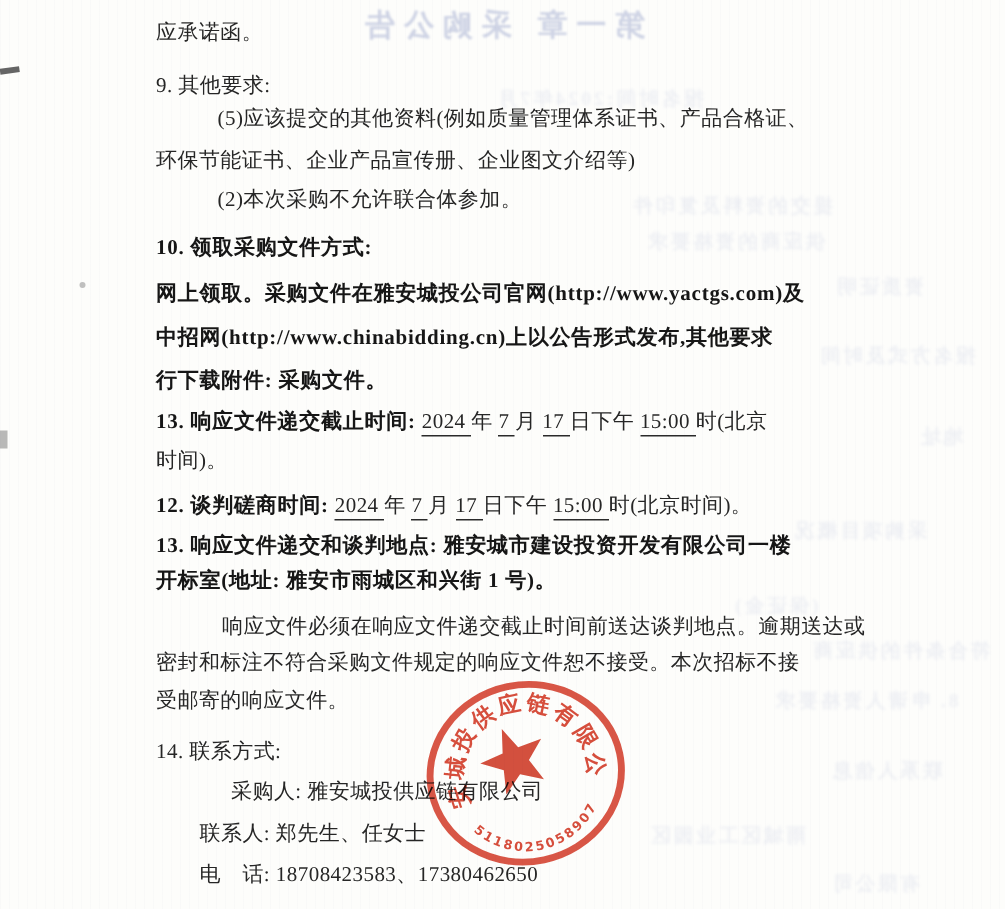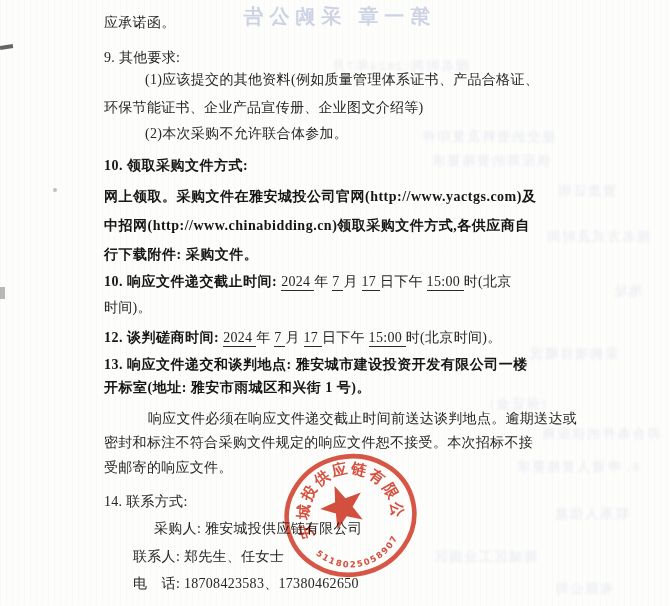--- a/index.html
+++ b/index.html
@@ -66,30 +66,30 @@
   <span class="ghost ghost-frag" style="left:553px;top:505px;">联系人信息</span>
   <span class="ghost ghost-frag" style="left:432px;top:548px;">雨城区工业园区</span>
   <span class="ghost ghost-frag" style="left:553px;top:580px;">有限公司</span>
 
   <div class="speck" id="speck1"></div>
   <div class="speck" id="speck2"></div>
   <div class="speck" id="speck3"></div>
 
   <div class="line" style="left:104px;top:12px;">应承诺函。</div>
   <div class="line" style="left:104px;top:47px;">9. 其他要求:</div>
-  <div class="line" style="left:145px;top:69px;">(1)应该提交的其他资料(例如质量管理体系证书、产品合格证、</div>
+  <div class="line" style="left:145px;top:69px;">(5)应该提交的其他资料(例如质量管理体系证书、产品合格证、</div>
   <div class="line" style="left:104px;top:97px;">环保节能证书、企业产品宣传册、企业图文介绍等)</div>
   <div class="line" style="left:145px;top:123px;">(2)本次采购不允许联合体参加。</div>
 
   <div class="line b" style="left:104px;top:155px;">10. 领取采购文件方式:</div>
   <div class="line b" style="left:104px;top:186px;">网上领取。采购文件在雅安城投公司官网(http://www.yactgs.com)及</div>
-  <div class="line b" style="left:104px;top:215px;">中招网(http://www.chinabidding.cn)领取采购文件方式,各供应商自</div>
+  <div class="line b" style="left:104px;top:215px;">中招网(http://www.chinabidding.cn)上以公告形式发布,其他要求</div>
   <div class="line b" style="left:104px;top:244px;">行下载附件: 采购文件。</div>
 
-  <div class="line" style="left:104px;top:271px;"><span class="b">10. 响应文件递交截止时间: </span><span class="uv">2024 </span><span>年 </span><span class="uv">7 </span><span>月 </span><span class="uv">17 </span><span>日下午 </span><span class="uv">15:00 </span><span>时(北京</span></div>
+  <div class="line" style="left:104px;top:271px;"><span class="b">13. 响应文件递交截止时间: </span><span class="uv">2024 </span><span>年 </span><span class="uv">7 </span><span>月 </span><span class="uv">17 </span><span>日下午 </span><span class="uv">15:00 </span><span>时(北京</span></div>
   <div class="line" style="left:104px;top:297px;">时间)。</div>
 
   <div class="line" style="left:104px;top:327px;"><span class="b">12. 谈判磋商时间: </span><span class="uv">2024 </span><span>年 </span><span class="uv">7 </span><span>月 </span><span class="uv">17 </span><span>日下午 </span><span class="uv">15:00 </span><span>时(北京时间)。</span></div>
 
   <div class="line b" style="left:104px;top:354px;">13. 响应文件递交和谈判地点: 雅安城市建设投资开发有限公司一楼</div>
   <div class="line b" style="left:104px;top:377px;">开标室(地址: 雅安市雨城区和兴街 1 号)。</div>
 
   <div class="line" style="left:104px;top:408px;padding-left:44px;">响应文件必须在响应文件递交截止时间前送达谈判地点。逾期送达或</div>
   <div class="line" style="left:104px;top:433px;font-family:Liberation Mono, monospace;">密封和标注不符合采购文件规定的响应文件恕不接受。本次招标不接</div>
   <div class="line" style="left:104px;top:457px;">受邮寄的响应文件。</div>

